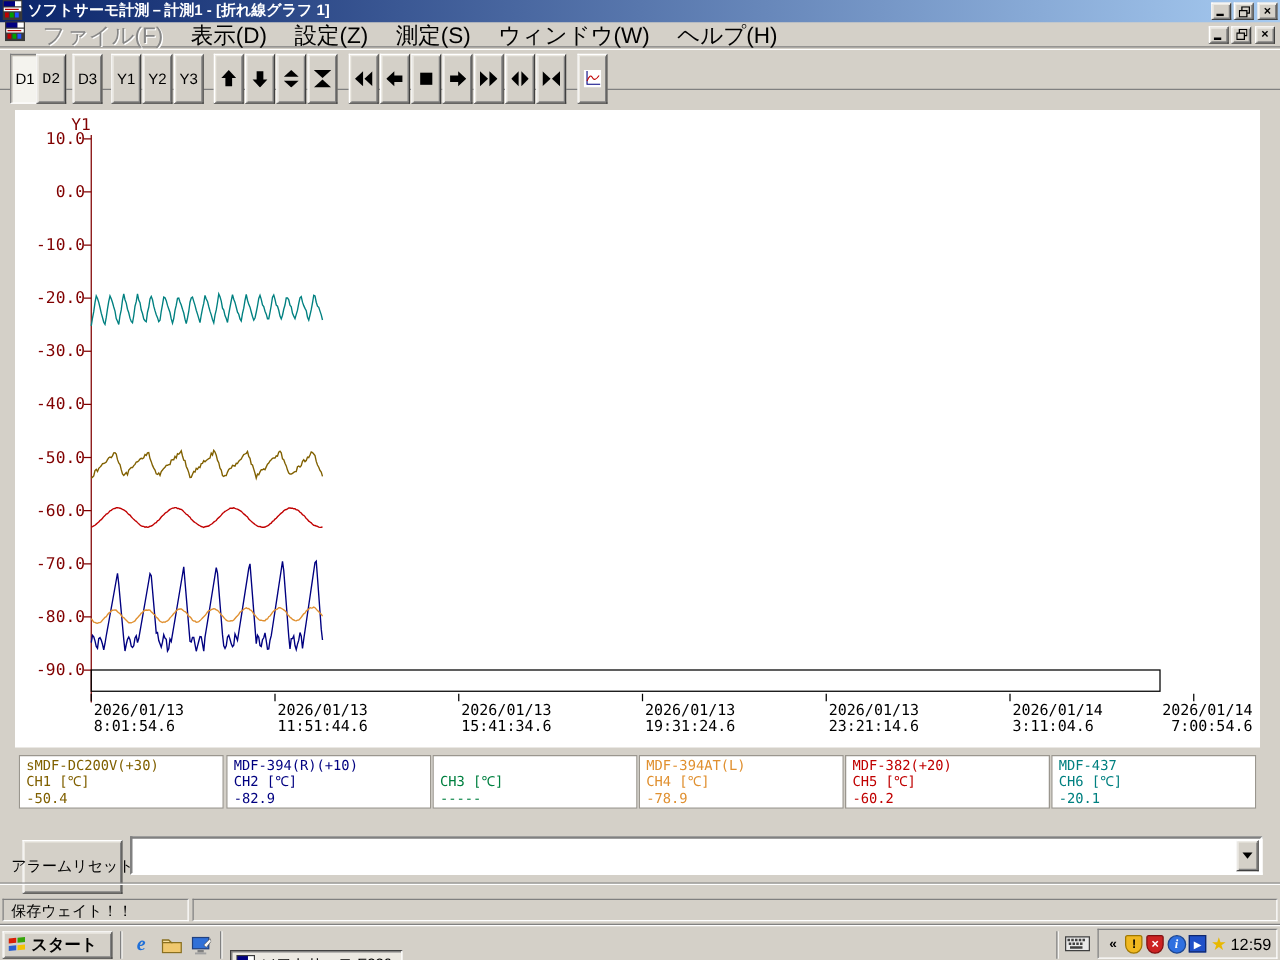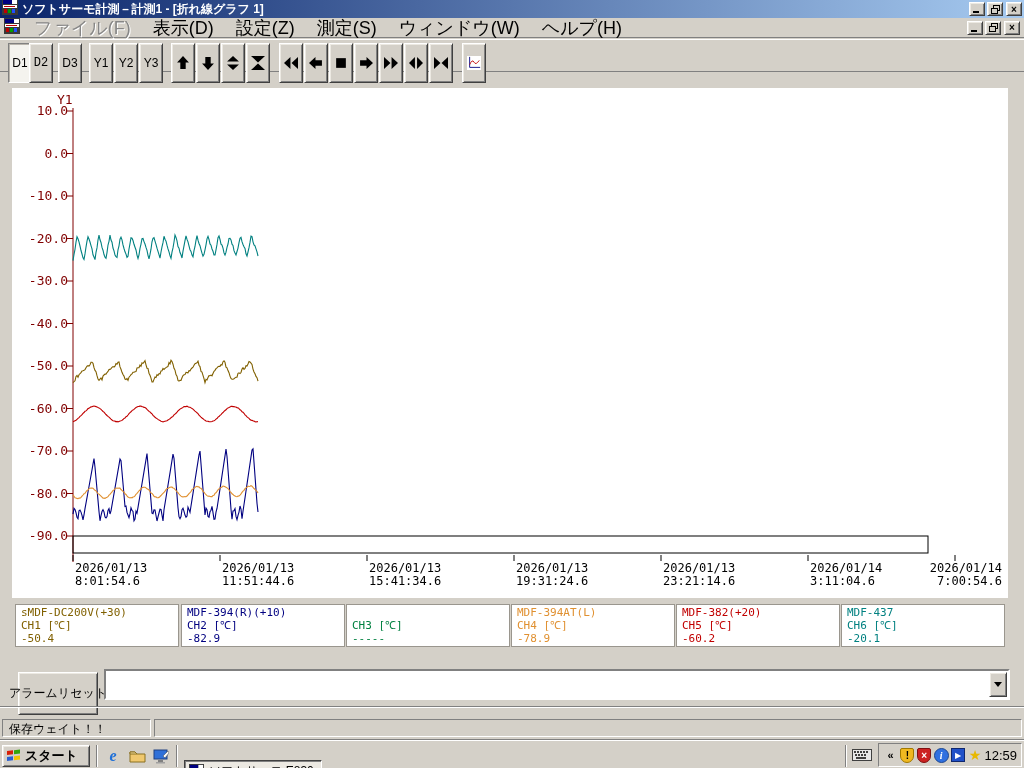--- a/index.html
+++ b/index.html
@@ -8,21 +8,21 @@
 
   
   .raised { background:#d4d0c8; border:1px solid; border-color:#ffffff #404040 #404040 #ffffff;
             box-shadow:inset 1px 1px 0 #ece9e2, inset -1px -1px 0 #808080; }
   .pressed { background:#ece9e2; border:1px solid; border-color:#404040 #ffffff #ffffff #404040;
              box-shadow:inset 1px 1px 0 #808080; }
   .sunken { border:1px solid; border-color:#808080 #ffffff #ffffff #808080; }
 
   #titlebar { position:absolute; left:0; top:0; width:1024px; height:18px;
               background:linear-gradient(to right,#0a246a,#a6caf0);
-              display:flex; align-items:center; padding:0 2px; }
+              display:flex; padding:0 2px; }
   #titlebar .title-text { color:#ffffff; font-weight:bold; font-size:12px; margin-left:4px;
                           white-space:nowrap; }
   .winbtn { width:16px; height:14px; display:inline-flex; align-items:center; justify-content:center;
             font-size:10px; font-weight:bold; color:#000; margin-left:2px; }
   .ctrl-group { margin-left:auto; display:flex; align-items:center; }
 
   #menubar { position:absolute; left:0; top:18px; width:1024px; height:20px; background:#d4d0c8;
              display:flex; align-items:center; border-bottom:1px solid #808080; padding-left:2px; }
   .menu-item { font-size:18px; color:#000; padding:2px 8px; margin-right:6px; white-space:nowrap; }
   .menu-item.disabled { color:#868686; text-shadow:1px 1px 0 #ffffff; }

